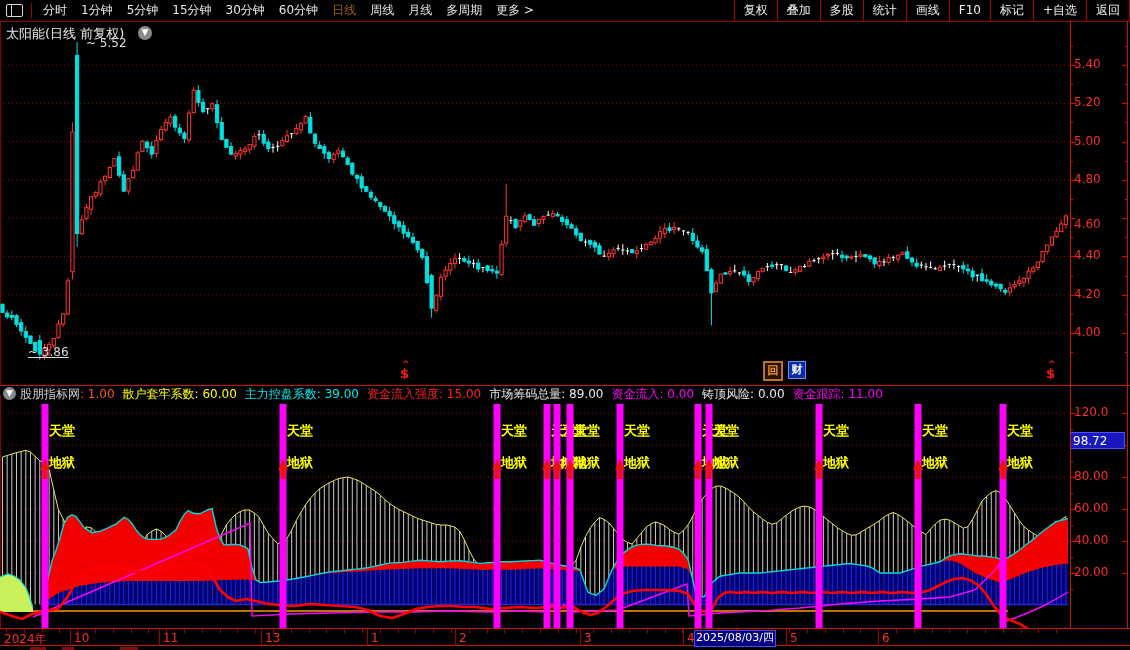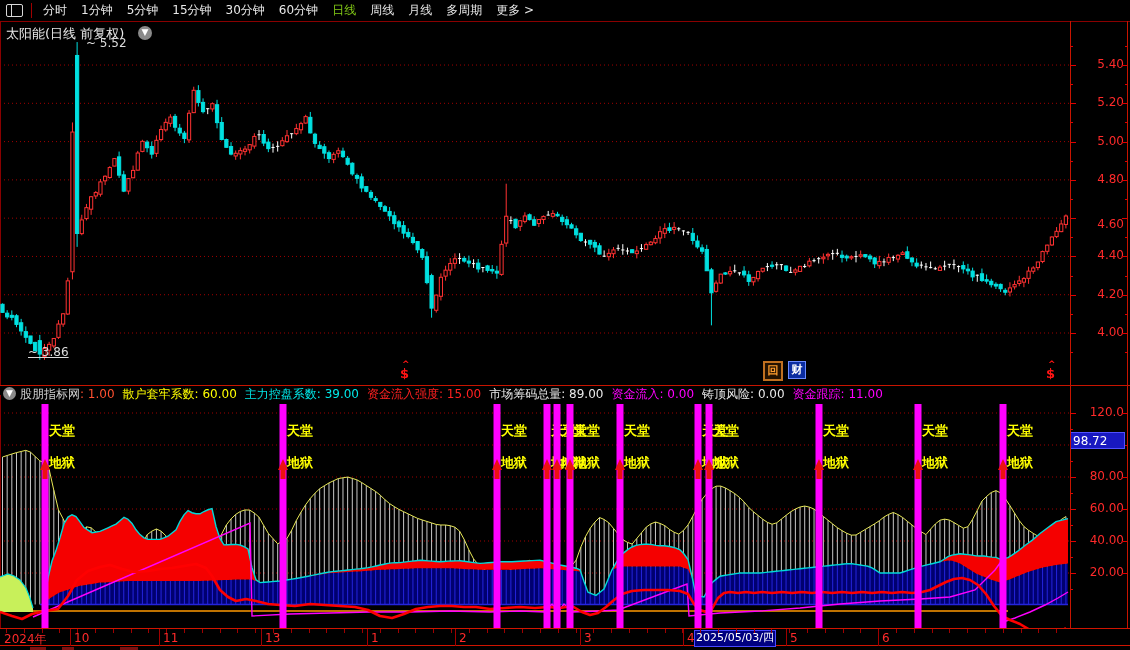--- a/index.html
+++ b/index.html
@@ -5,42 +5,42 @@
   html,body{margin:0;padding:0;background:#000;}
   .screen{position:relative;width:1130px;height:650px;background:#000;overflow:hidden;
           font-family:"DejaVu Sans","Liberation Sans",sans-serif;-webkit-font-smoothing:none;}
   
   .toolbar{position:absolute;left:0;top:0;width:1130px;height:21px;display:flex;align-items:center;
            border-bottom:1px solid #8a0000;background:#000;font-size:12px;color:#e8e8e8;white-space:nowrap;}
   .tb-icon{width:15px;height:11px;border:1px solid #d8d8d8;border-radius:2px;margin:0 8px 0 6px;position:relative;flex:0 0 auto;}
   .tb-icon:after{content:"";position:absolute;left:4px;top:0;width:1px;height:11px;background:#d8d8d8;}
   .tb-sep{width:1px;height:15px;background:#a00000;margin-right:4px;}
   .tbi{margin:0 7px;cursor:default;}
-  .tbi.active{color:#84cc16;}
+  .tbi.active{color:#a16207;}
   .tb-right{margin-left:auto;display:flex;height:21px;align-items:stretch;}
   .tbb{padding:0 9px;border-left:1px solid #b40000;line-height:20px;color:#f0f0f0;}
   .tbb:last-child{border-right:1px solid #b40000;}
   
   #mainsvg{position:absolute;left:0;top:21px;}
   .chart-title{position:absolute;left:6px;top:25px;font-size:13px;color:#e8e8e8;}
   .chev-circle{position:absolute;width:14px;height:14px;border-radius:50%;background:#8a8a8a;color:#fff;
                font-size:9px;line-height:13px;text-align:center;}
   .anno{position:absolute;color:#dcdcdc;font-size:12px;}
   .dollar{position:absolute;color:#ff1414;font-size:13px;font-weight:bold;}
   .dollar:before{content:"^";position:absolute;left:2px;top:-7px;font-size:9px;color:#ff1414;}
   .mini-icon{position:absolute;width:16px;height:16px;font-size:11px;line-height:16px;text-align:center;font-weight:bold;}
   .mini-icon.hui{color:#ff9d2e;border:2px solid #c07020;background:#241200;}
   .mini-icon.cai{color:#fff;border:1px solid #6a8aff;background:#0a2ca0;}
   .sep-line{position:absolute;left:0;top:385px;width:1130px;height:1px;background:#c81400;}
   
   .ind-header{position:absolute;left:20px;top:386px;height:16px;font-size:12px;line-height:16px;white-space:nowrap;}
   .ih-it{margin-right:8px;}
   #indsvg{position:absolute;left:0;top:395px;}
   
-  .ax-label{position:absolute;font-size:12px;color:#ff2a2a;width:50px;text-align:right;}
+  .ax-label{position:absolute;font-size:12px;color:#ff2a2a;width:50px;}
   .tickL{position:absolute;height:1px;background:#e00000;}
   .vline{position:absolute;width:1px;background:#c81400;}
   .cur-box{position:absolute;left:1070px;top:432px;width:55px;height:17px;background:#1818c0;border:1px solid #5050ff;
            color:#fff;font-size:12px;line-height:16px;padding-left:2px;box-sizing:border-box;}
   
   .date-axis{position:absolute;left:0;top:628px;width:1130px;height:18px;border-top:1px solid #d01400;
              border-bottom:1px solid #d01400;background:#000;box-sizing:border-box;}
   .dx-label{position:absolute;top:2px;font-size:12px;color:#ff2a2a;}
   .dx-sep{position:absolute;top:0;width:1px;height:17px;background:#a00000;}
   .dx-tick{position:absolute;top:0;width:1px;height:4px;background:#a00000;}
@@ -65,20 +65,31 @@
         <span class="tbi">1分钟</span>
         <span class="tbi">5分钟</span>
         <span class="tbi">15分钟</span>
         <span class="tbi">30分钟</span>
         <span class="tbi">60分钟</span>
         <span class="tbi active">日线</span>
         <span class="tbi">周线</span>
         <span class="tbi">月线</span>
         <span class="tbi">多周期</span>
         <span class="tbi">更多 &gt;</span>
+      </span>
+    <span class="tb-right" id="tbRight">
+        <span class="tbb">复权</span>
+        <span class="tbb">叠加</span>
+        <span class="tbb">多股</span>
+        <span class="tbb">统计</span>
+        <span class="tbb">画线</span>
+        <span class="tbb">F10</span>
+        <span class="tbb">标记</span>
+        <span class="tbb">+自选</span>
+        <span class="tbb">返回</span>
       </span>
   </div>
 
   <svg id="mainsvg" width="1070" height="365">
       <g>
         <line x1="0" y1="312" x2="1070" y2="312" stroke="#a00000" stroke-width="1" stroke-dasharray="1 3"></line>
         <line x1="0" y1="273.71999999999997" x2="1070" y2="273.71999999999997" stroke="#a00000" stroke-width="1" stroke-dasharray="1 3"></line>
         <line x1="0" y1="235.43999999999994" x2="1070" y2="235.43999999999994" stroke="#a00000" stroke-width="1" stroke-dasharray="1 3"></line>
         <line x1="0" y1="197.16000000000008" x2="1070" y2="197.16000000000008" stroke="#a00000" stroke-width="1" stroke-dasharray="1 3"></line>
         <line x1="0" y1="158.88000000000002" x2="1070" y2="158.88000000000002" stroke="#a00000" stroke-width="1" stroke-dasharray="1 3"></line>
@@ -1171,21 +1182,21 @@
       <div class="tickL" style="left: 1070px; top: 525px; width: 3px;"></div>
       <div class="tickL" style="left: 1070px; top: 557px; width: 3px;"></div>
       <div class="tickL" style="left: 1070px; top: 589px; width: 3px;"></div>
     </div>
   <div class="cur-box">98.72</div>
 
   <div class="vline" style="left:1070px;top:21px;height:625px;"></div>
   <div class="vline" style="left:1127px;top:21px;height:625px;"></div>
 
   <div class="date-axis" id="dateAxis">
-    <div class="date-box">2025/05/03/四</div>
+    <div class="date-box">2025/08/03/四</div>
   <div class="dx-label" style="left: 4px;">2024年</div>
       <div class="dx-label" style="left: 74px;">10</div>
       <div class="dx-label" style="left: 163px;">11</div>
       <div class="dx-label" style="left: 265px;">13</div>
       <div class="dx-label" style="left: 371px;">1</div>
       <div class="dx-label" style="left: 459px;">2</div>
       <div class="dx-label" style="left: 584px;">3</div>
       <div class="dx-label" style="left: 687px;">4</div>
       <div class="dx-label" style="left: 790px;">5</div>
       <div class="dx-label" style="left: 882px;">6</div>

